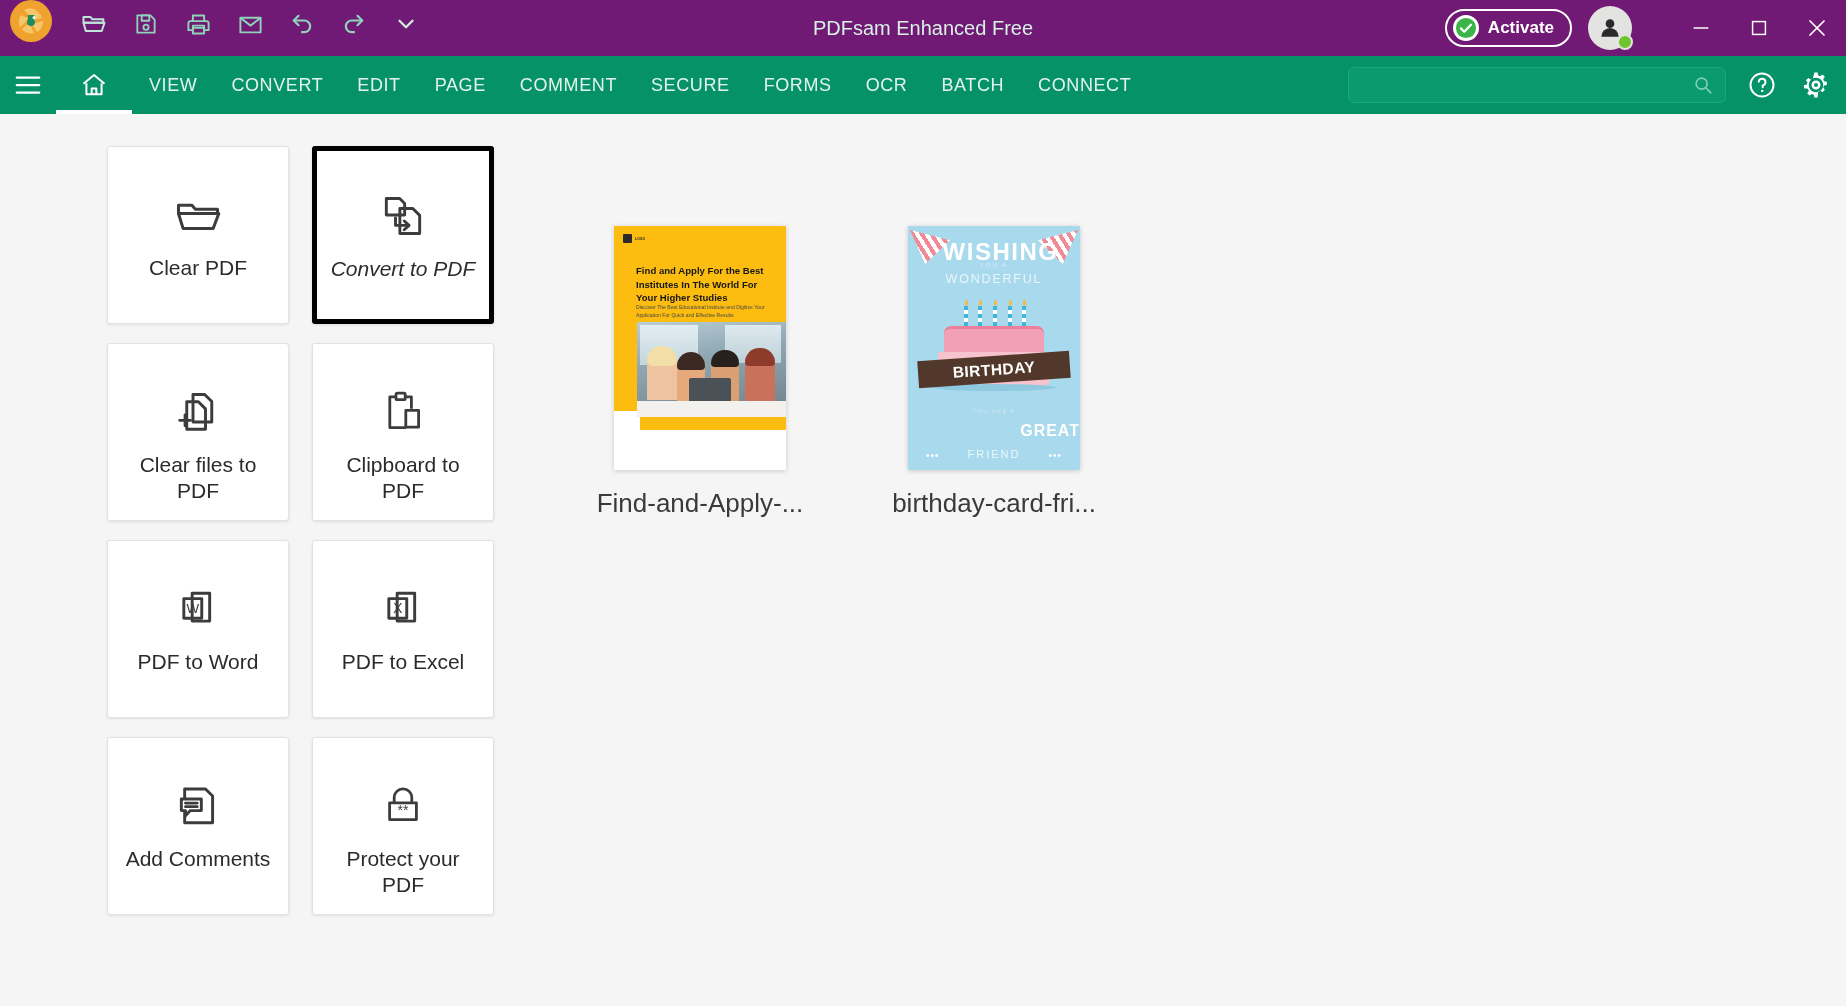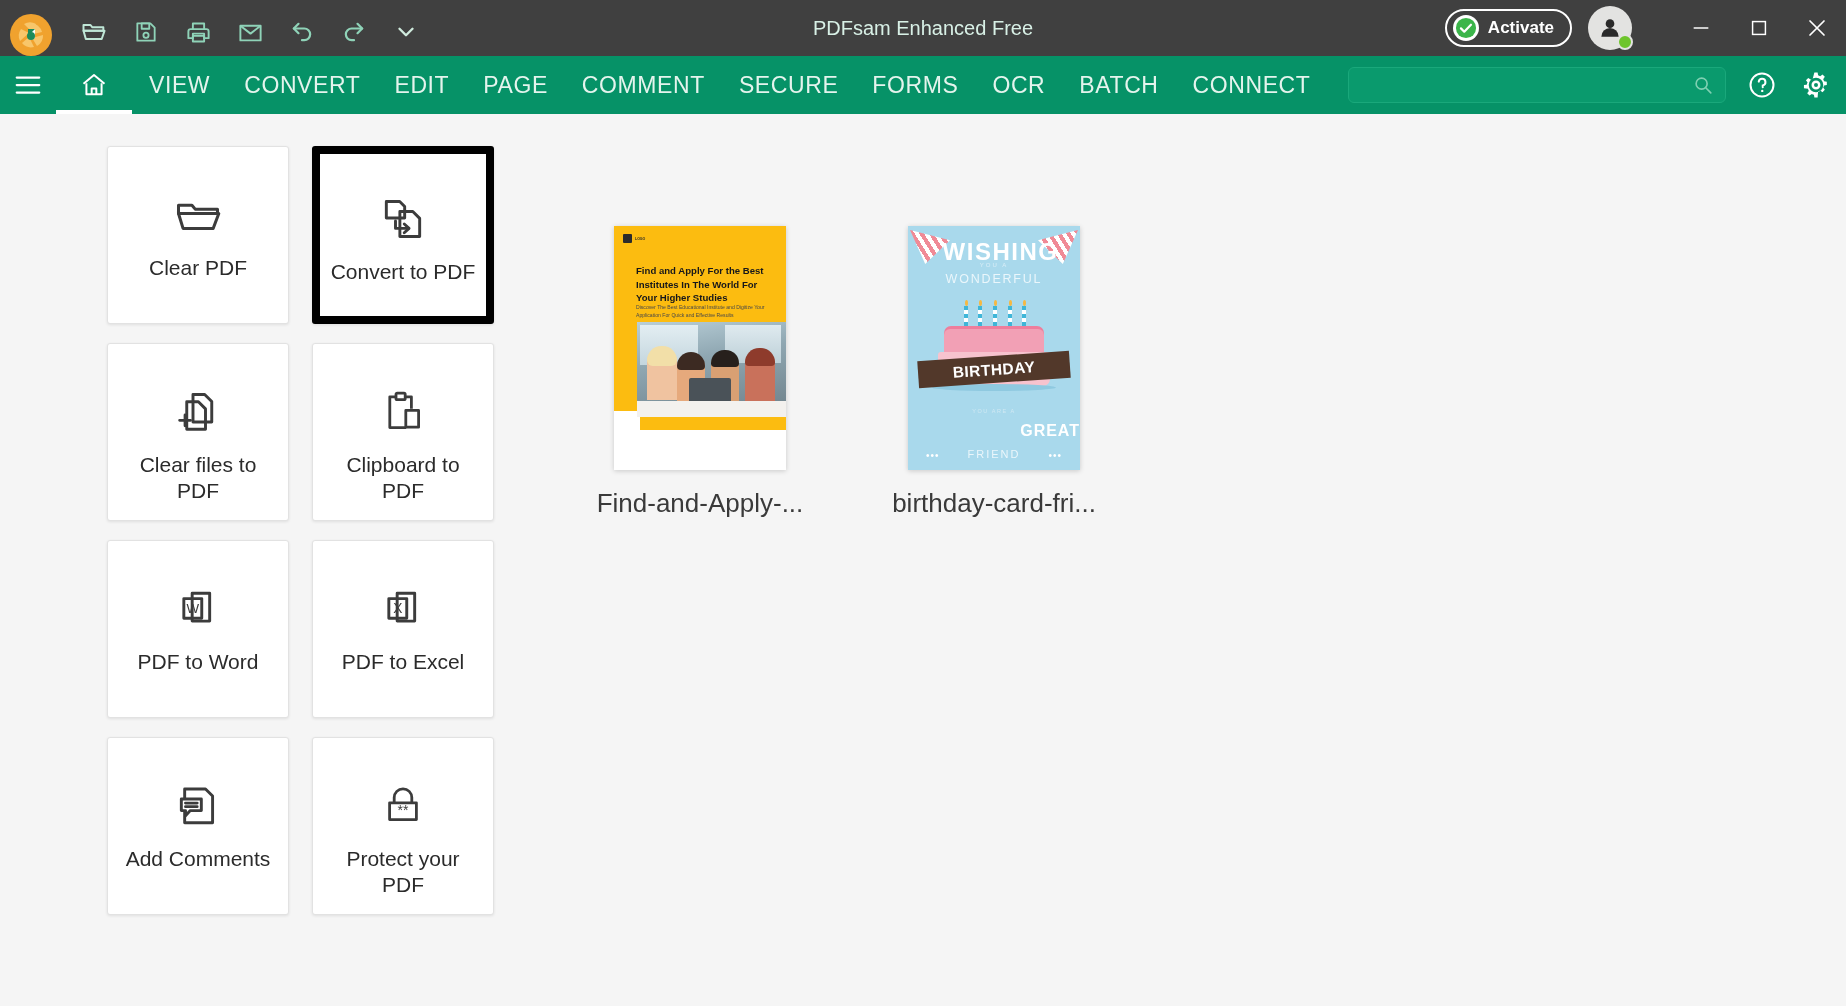--- a/index.html
+++ b/index.html
@@ -7,23 +7,23 @@
     width: 1846px; height: 1006px;
     overflow: hidden;
     font-family: "Liberation Sans", sans-serif;
     background: #f5f5f5;
   }
 
   
   .titlebar {
     position: relative;
     height: 56px;
-    background: #404040;
+    background: #701a75;
     display: flex;
-    align-items: flex-end;
+    align-items: flex-start;
   }
   .logo {
     width: 42px; height: 42px; margin-left: 10px;
     border-radius: 50%;
     background: #f0a22e;
     display: flex; align-items: center; justify-content: center;
     flex: none;
   }
   .qat { display: flex; align-items: center; gap: 4px; margin-left: 18px; }
   .qat-btn {
@@ -95,21 +95,21 @@
     display: flex; align-items: center; justify-content: center;
   }
   .home-tab.active::after {
     content: "";
     position: absolute; left: 0; right: 0; bottom: 0;
     height: 4px; background: #ffffff;
   }
   .tabs { display: flex; align-items: center; }
   .tab {
     color: #e4f4ed;
-    font-size: 23px;
+    font-size: 18px;
     letter-spacing: 0.6px;
     padding: 0 17px;
     height: 58px;
     display: flex; align-items: center;
   }
   .searchwrap {
     position: absolute;
     left: 1348px; top: 11px;
     width: 378px; height: 36px;
   }
@@ -155,22 +155,23 @@
     border: 1px solid #e2e2e2;
     border-radius: 3px;
     box-shadow: 0 1px 3px rgba(0,0,0,0.09);
     display: flex;
     flex-direction: column;
     align-items: center;
     justify-content: flex-start;
     padding-top: 40px;
   }
   .tile.selected {
-    border: 8px solid #000000;
+    border: 5px solid #000000;
     padding-top: 37px;
+    font-style: italic;
   }
   .tile-icon { height: 56px; display: flex; align-items: center; justify-content: center; }
   .tile-label {
     margin-top: 12px;
     font-size: 21px;
     color: #2b2b2b;
     text-align: center;
     line-height: 1.22;
     max-width: 160px;
   }

